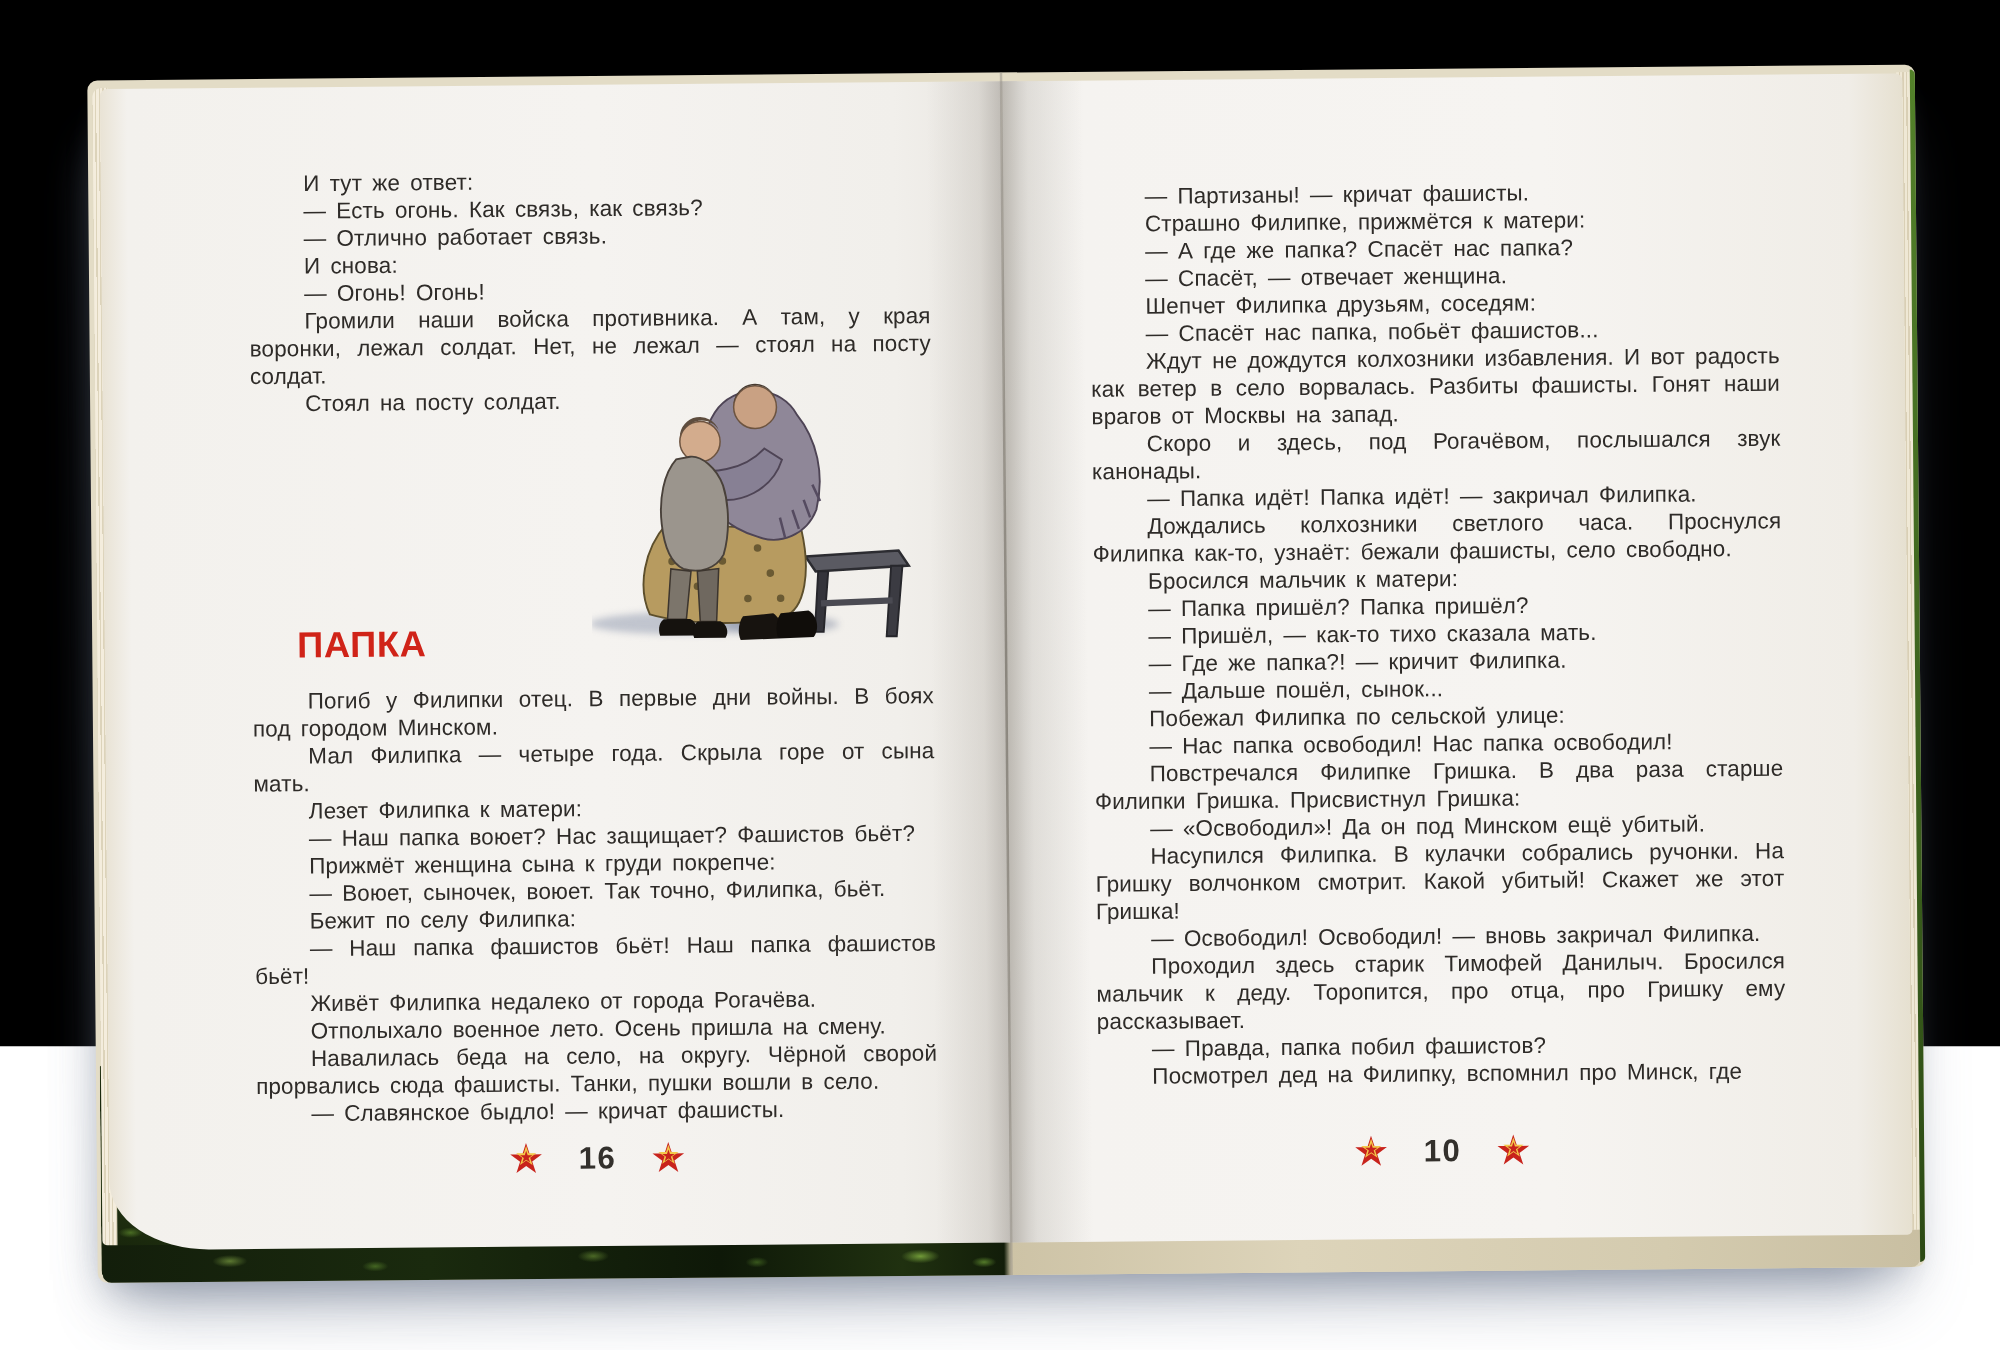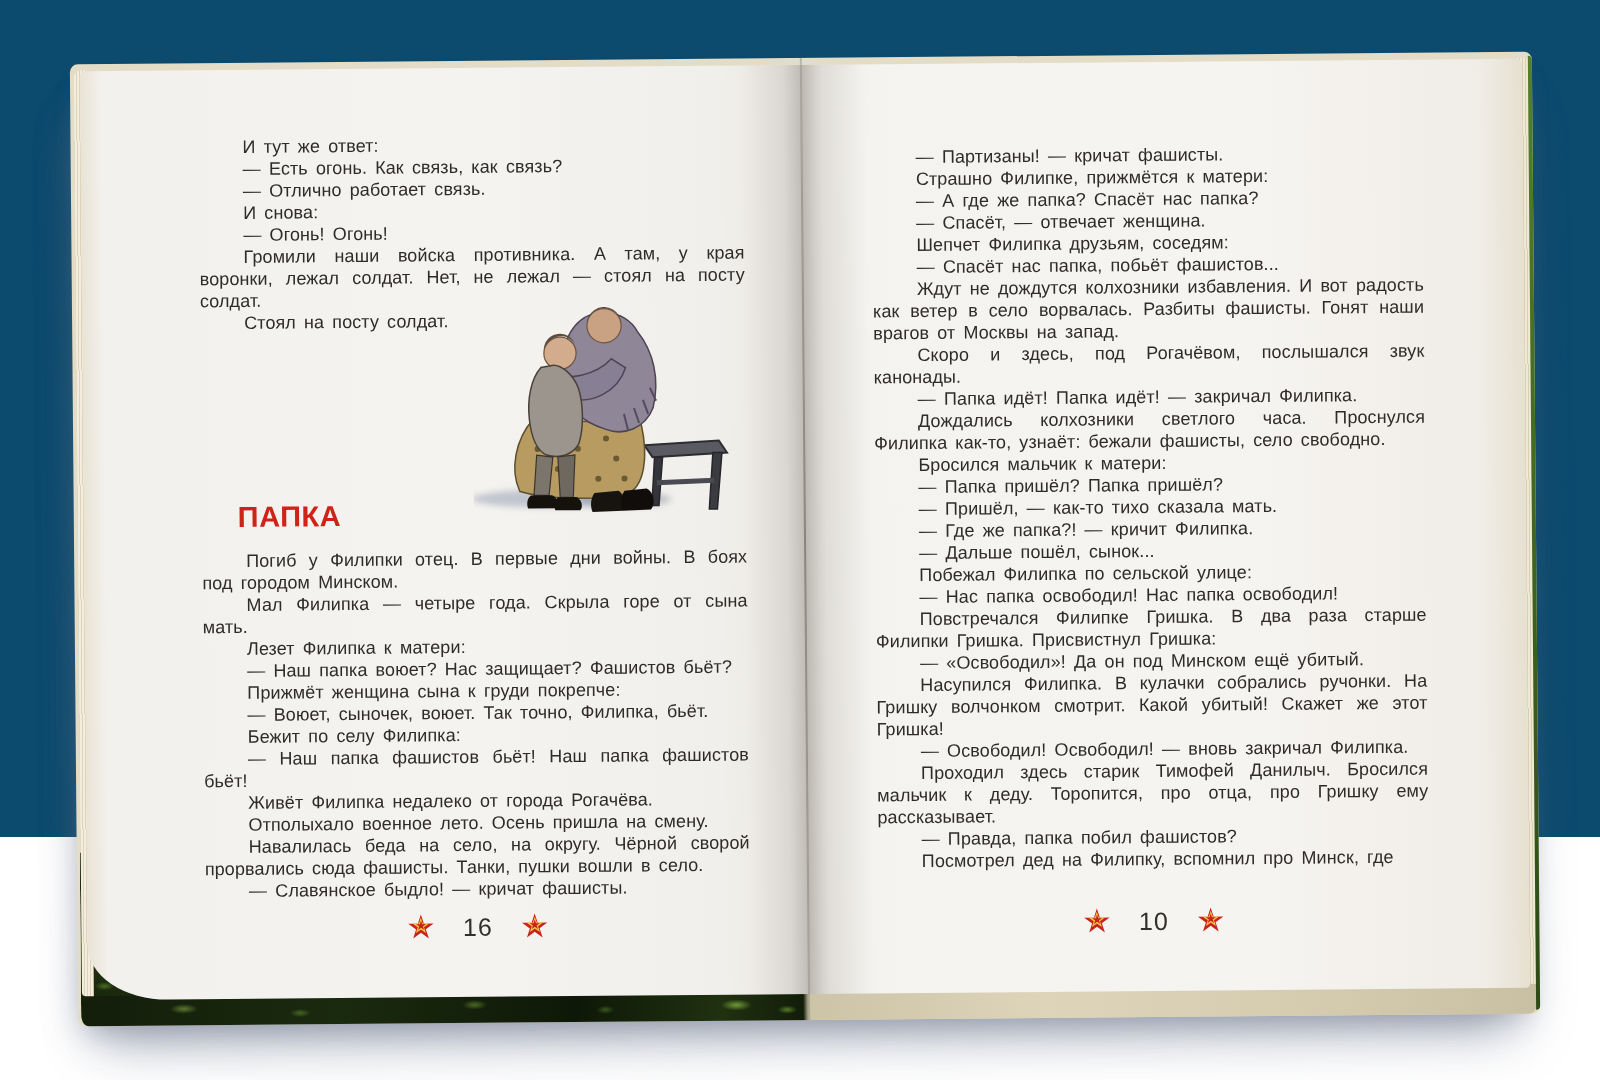--- a/index.html
+++ b/index.html
@@ -1,21 +1,21 @@
 <!DOCTYPE html>
 <html><head>
 <meta charset="utf-8">
 <style>
   html,body{margin:0;padding:0;}
   body{
     width:1600px;height:1080px;overflow:hidden;background:#ffffff;
     font-family:"Liberation Sans","DejaVu Sans",sans-serif;
     -webkit-font-smoothing:antialiased;
   }
-  .scene{position:relative;width:1600px;height:837px;background:#0c4a6e;}
+  .scene{position:relative;width:1600px;height:837px;background:#000000;}
 
   
   .book{
     position:absolute;left:74px;top:58px;width:1462px;height:962px;
     background:#e3dcc6;border-radius:8px;transform:rotate(-0.5deg);
     box-shadow:0 38px 55px -22px rgba(98,110,134,.48),
                0 14px 26px -10px rgba(108,118,140,.30),
                -18px 30px 40px -24px rgba(110,120,140,.35);
   }
   .cover-corner{
@@ -92,21 +92,21 @@
   }
   .illustration{position:absolute;top:228px;left:390px;width:292px;height:228px;z-index:1;}
 
   
   .page-footer{
     position:absolute;left:0;right:0;bottom:52px;display:flex;align-items:center;
     justify-content:center;gap:24px;
   }
   .page.left  .page-footer{padding-left:60px;padding-right:0;}
   .page.right .page-footer{padding-left:0;padding-right:30px;}
-  .page-num{font-size:25px;font-weight:normal;color:#33302c;letter-spacing:1px;}
+  .page-num{font-size:25px;font-weight:bold;color:#33302c;letter-spacing:1px;}
   .star{position:relative;display:inline-flex;align-items:center;justify-content:center;
     width:36px;height:36px;font-size:33px;line-height:36px;color:#c8231c;}
   .star::before{content:"★";position:absolute;left:50%;top:50%;transform:translate(-50%,-54%);
     font-size:21px;color:#f3c84a;}
   .star::after{content:"★";position:absolute;left:50%;top:50%;transform:translate(-50%,-54%);
     font-size:13px;color:#c8231c;}
 </style>
 </head>
 <body>
 

